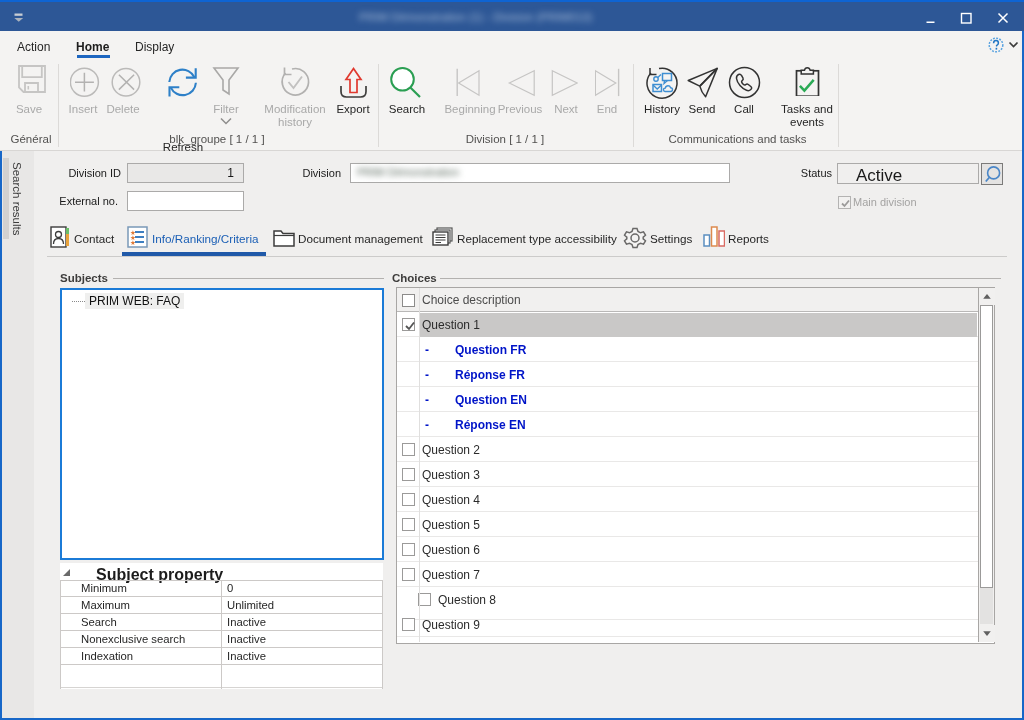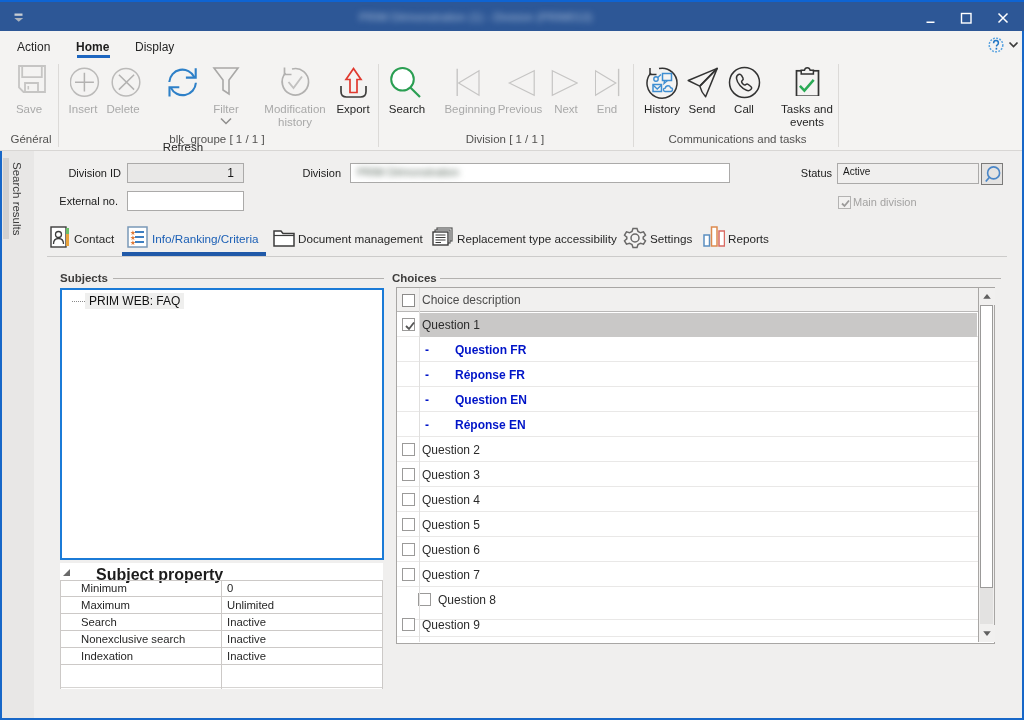--- a/index.html
+++ b/index.html
@@ -216,21 +216,21 @@
   <div id="sidebar">
     <div id="sidetab"></div>
     <div id="sidetext">Search results</div>
   </div>
 
   <div class="flabel" style="left:41px; top:167px; width:80px; text-align:right;">Division ID</div>
   <div class="tbox" style="left:127px; top:163px; width:117px; height:20px; background:#e9e8e7; text-align:right; padding:2px 9px 0 0; font-size:12px;">1</div>
   <div class="flabel" style="left:261px; top:167px; width:80px; text-align:right;">Division</div>
   <div class="tbox" style="left:350px; top:163px; width:380px; height:20px; padding:2px 0 0 6px;"><span style="filter:blur(3px); color:#4e5e52;">PRIM Démonstration</span></div>
   <div class="flabel" style="left:752px; top:167px; width:80px; text-align:right;">Status</div>
-  <div class="tbox" style="left:837px; top:163px; width:142px; height:21px; background:#f0efee; padding:2px 0 0 5px; font-size:10px;">Active</div>
+  <div class="tbox" style="left:837px; top:163px; width:142px; height:21px; background:#f0efee; padding:2px 0 0 18px; font-size:17px;">Active</div>
   <div style="position:absolute; left:981px; top:163px; width:22px; height:22px; background:#e4e3e2; border:1px solid #7b7a79;">
     <svg style="position:absolute; left:2px; top:2px;" width="17" height="17" viewBox="0 0 17 17">
       <circle cx="9.6" cy="6.9" r="6" fill="none" stroke="#4a86c7" stroke-width="1.6"></circle>
       <path d="M5.2 11.5 L1.8 15.5" stroke="#4a86c7" stroke-width="1.8"></path>
     </svg>
   </div>
   <div style="position:absolute; left:838px; top:196px; width:13px; height:13px; background:#f2f1f0; border:1px solid #b4b3b2;">
     <svg style="position:absolute; left:1px; top:1px;" width="11" height="11" viewBox="0 0 11 11">
       <path d="M2 5.5 L4.5 8 L9 2.5" fill="none" stroke="#9c9b9a" stroke-width="1.8"></path>
     </svg>

